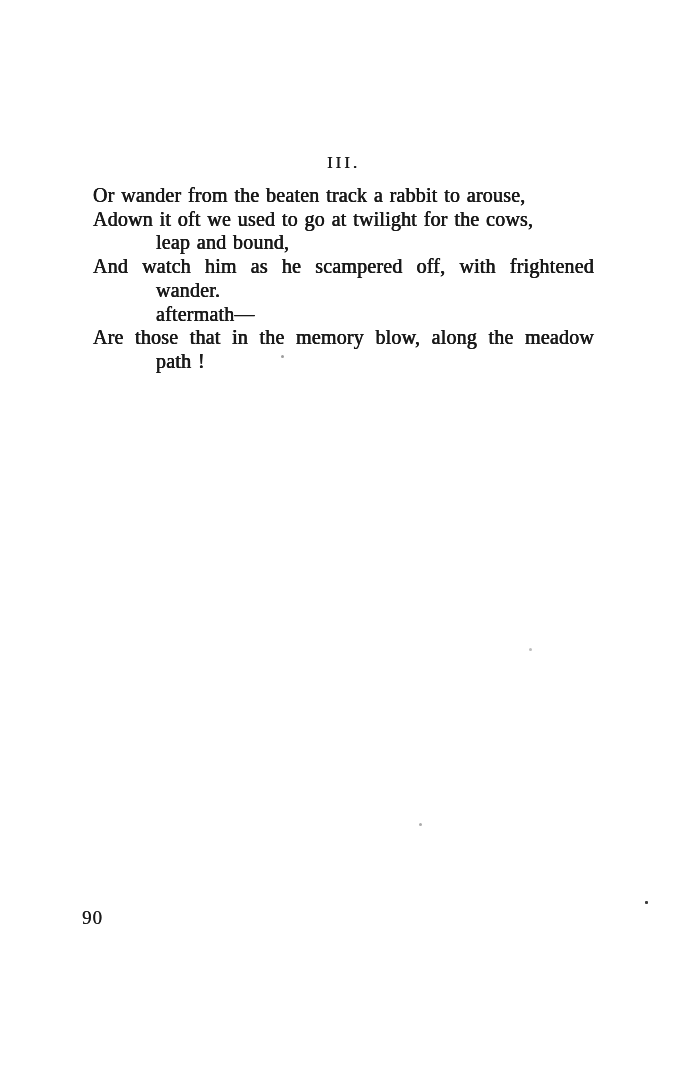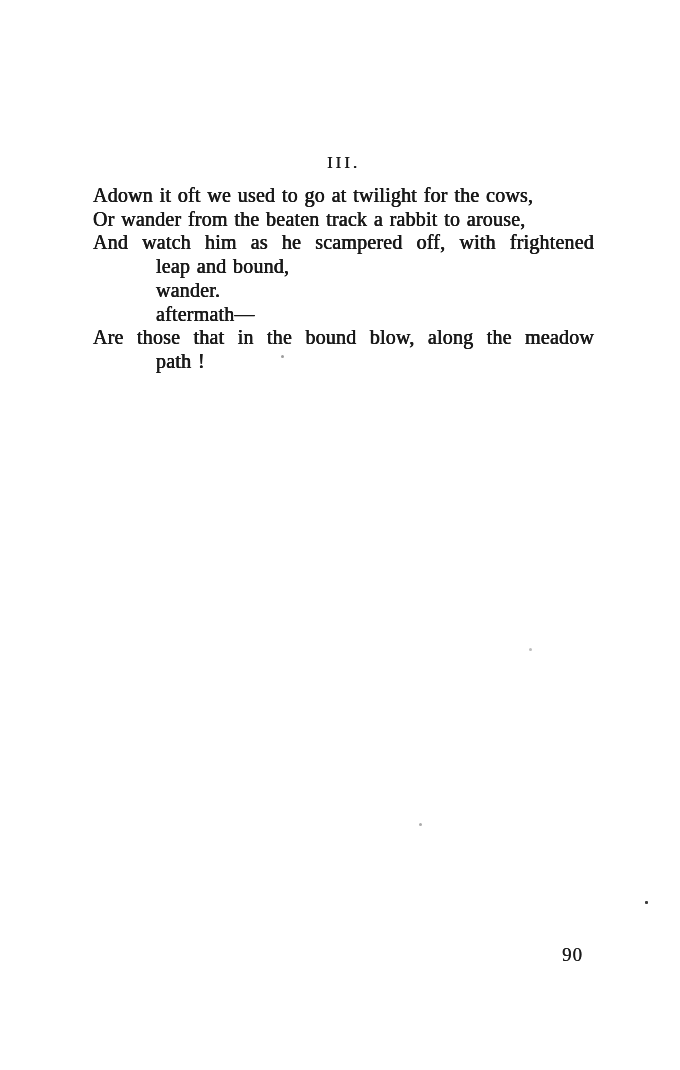--- a/index.html
+++ b/index.html
@@ -47,23 +47,23 @@
   .line.just {
     text-align: justify;
     text-align-last: justify;
   }
   .line.ind { padding-left: 63px; }
 
   
   .pagenum {
     position: absolute;
     left: 93px;
-    top: 944px;
+    top: 907px;
     width: 501px;
-    text-align: right;
+    text-align: left;
     font-size: 19px;
     letter-spacing: 1px;
     transform: translateX(-11px);
     text-shadow: 0.35px 0 currentColor;
   }
 
   
   .speck { position: absolute; border-radius: 50%; }
   .s1 { left: 281px; top: 355px; width: 3px; height: 3px; background: #9d9d9d; }
   .s2 { left: 529px; top: 648px; width: 3px; height: 3px; background: #bdbdbd; }
@@ -71,27 +71,27 @@
   .s4 { left: 645px; top: 901px; width: 3px; height: 3px; background: #3c3c3c; border-radius: 1px; }
 </style>
 </head>
 <body style="--bg: #ffffff; --ink: #1a1a1a;">
 
 <div class="sheet">
 
   <div class="heading">III.</div>
 
   <div class="poem">
+    <div class="line">Or wander from the beaten track a rabbit to arouse,</div>
     <div class="line">Adown it oft we used to go at twilight for the cows,</div>
-    <div class="line">Or wander from the beaten track a rabbit to arouse,</div>
+    <div class="line ind">leap and bound,</div>
     <div class="line just">And watch him as he scampered off, with frightened</div>
-    <div class="line ind">leap and bound,</div>
     <div class="line ind">wander.</div>
     <div class="line ind">aftermath—</div>
-    <div class="line just">Are those that in the bound blow, along the meadow</div>
+    <div class="line just">Are those that in the memory blow, along the meadow</div>
     <div class="line ind">path !</div>
   </div>
 
   <div class="pagenum">90</div>
 
   <div class="speck s1"></div>
   <div class="speck s2"></div>
   <div class="speck s3"></div>
   <div class="speck s4"></div>
 

